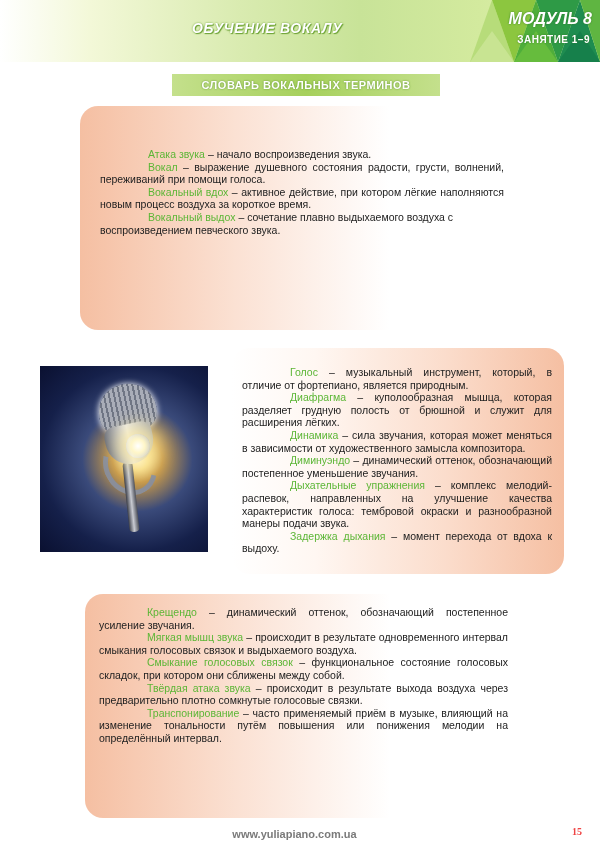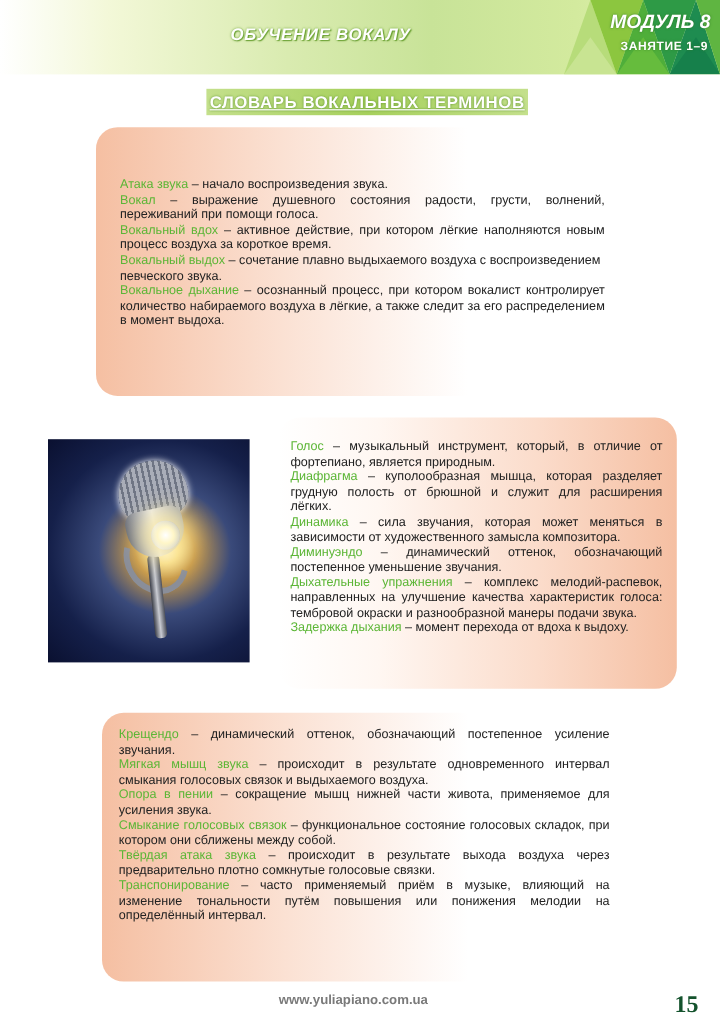--- a/index.html
+++ b/index.html
@@ -25,33 +25,33 @@
   }
   .lesson-label {
     position: absolute; right: 10px; top: 34px; z-index: 2;
     font-weight: bold; font-size: 10px; color: #ffffff; letter-spacing: 0.5px;
     text-shadow: 0 0 2px #2f7a25;
   }
 
   .section-title {
     position: absolute; left: 172px; top: 74px; width: 268px; height: 22px;
     background: linear-gradient(90deg, #c4e08c, #a6d05c, #c4e08c);
-    color: #ffffff; font-weight: bold; font-size: 14px; letter-spacing: 0.5px;
-    text-align: center; line-height: 22px; text-shadow: 0 0 2px #5a8f2a; text-decoration: underline;
+    color: #ffffff; font-weight: bold; font-size: 11px; letter-spacing: 0.5px;
+    text-align: center; line-height: 22px; text-shadow: 0 0 2px #5a8f2a;
   }
 
   .card {
     position: absolute; border-radius: 18px;
     background: linear-gradient(90deg, #f5bfa2 0%, #fbe1d3 35%, #ffffff 70%, #ffffff 100%);
     font-size: 10.5px; line-height: 12.6px; color: #222; text-align: justify;
   }
   .card-2 {
     background: linear-gradient(90deg, #ffffff 0%, #fff7f2 25%, #fbdccb 65%, #f5bfa2 100%);
   }
-  .term { color: #5cb636; }
+  .term { color: #5cb636; margin-left: 48px; }
   .entry { display: block; }
 
   .card-1 { left: 80px; top: 106px; width: 442px; height: 224px; padding: 42px 18px 0 20px; }
   .card-2 { left: 232px; top: 348px; width: 332px; height: 226px; padding: 18px 12px 0 10px; }
   .card-3 { left: 85px; top: 594px; width: 436px; height: 224px; padding: 12px 13px 0 14px; }
 
   .photo {
     position: absolute; left: 40px; top: 366px; width: 168px; height: 186px;
     background: radial-gradient(ellipse at 58% 50%, #fffbe8 0%, #f6dc8a 8%, #c89a4a 18%, #3a4a7a 40%, #15204a 70%, #0a1030 100%);
     overflow: hidden;
@@ -84,21 +84,21 @@
     border: 5px solid #8a8e99; border-top-color: transparent; border-right-color: transparent;
     border-radius: 50%; transform: rotate(-30deg);
   }
 
   .footer-url {
     position: absolute; left: 0; width: 589px; top: 828px; text-align: center;
     font-weight: bold; font-size: 11px; color: #7a7a7a;
   }
   .page-number {
     position: absolute; right: 18px; top: 826px;
-    font-family: "Liberation Serif", serif; font-weight: bold; font-size: 20px; color: #14532d;
+    font-family: "Liberation Serif", serif; font-weight: bold; font-size: 10px; color: #ef4444;
   }
 </style>
 </head>
 <body>
 
 <div class="header">
   <div class="header-title">ОБУЧЕНИЕ ВОКАЛУ</div>
   <div class="module-box">
     <svg width="130" height="62" style="position:absolute;left:0;top:0">
       <polygon points="0,62 22,0 44,62" fill="#b7dc7a"></polygon>
@@ -116,21 +116,20 @@
   </div>
 </div>
 
 <div class="section-title">СЛОВАРЬ ВОКАЛЬНЫХ ТЕРМИНОВ</div>
 
 <div class="card card-1">
   <span class="entry"><span class="term">Атака звука</span><span> – начало воспроизведения звука.</span></span>
   <span class="entry"><span class="term">Вокал</span><span> – выражение душевного состояния радости, грусти, волнений, переживаний при помощи голоса.</span></span>
   <span class="entry"><span class="term">Вокальный вдох</span><span> – активное действие, при котором лёгкие наполняются новым процесс воздуха за короткое время.</span></span>
   <span class="entry" style="text-align:left"><span class="term">Вокальный выдох</span><span> – сочетание плавно выдыхаемого воздуха с воспроизведением певческого звука.</span></span>
-  <span class="entry"><span class="term">Вокальное дыхание</span><span> – осознанный процесс, при котором вокалист контролирует количество набираемого воздуха в лёгкие, а также следит за его распределением в момент выдоха.</span></span>
 </div>
 
 <div class="photo">
   <div class="mic-arc"></div>
   <div class="mic-stand"></div>
   <div class="mic-head"></div>
   <div class="mic-body"></div>
   <div class="mic-flare"></div>
 </div>
 
@@ -139,20 +138,19 @@
   <span class="entry"><span class="term">Диафрагма</span><span> – куполообразная мышца, которая разделяет грудную полость от брюшной и служит для расширения лёгких.</span></span>
   <span class="entry"><span class="term">Динамика</span><span> – сила звучания, которая может меняться в зависимости от художественного замысла композитора.</span></span>
   <span class="entry"><span class="term">Диминуэндо</span><span> – динамический оттенок, обозначающий постепенное уменьшение звучания.</span></span>
   <span class="entry"><span class="term">Дыхательные упражнения</span><span> – комплекс мелодий-распевок, направленных на улучшение качества характеристик голоса: тембровой окраски и разнообразной манеры подачи звука.</span></span>
   <span class="entry"><span class="term">Задержка дыхания</span><span> – момент перехода от вдоха к выдоху.</span></span>
 </div>
 
 <div class="card card-3">
   <span class="entry"><span class="term">Крещендо</span><span> – динамический оттенок, обозначающий постепенное усиление звучания.</span></span>
   <span class="entry"><span class="term">Мягкая мышц звука</span><span> – происходит в результате одновременного интервал смыкания голосовых связок и выдыхаемого воздуха.</span></span>
-  <span class="entry"><span class="term">Опора в пении</span><span> – сокращение мышц нижней части живота, применяемое для усиления звука.</span></span>
   <span class="entry"><span class="term">Смыкание голосовых связок</span><span> – функциональное состояние голосовых складок, при котором они сближены между собой.</span></span>
   <span class="entry"><span class="term">Твёрдая атака звука</span><span> – происходит в результате выхода воздуха через предварительно плотно сомкнутые голосовые связки.</span></span>
   <span class="entry"><span class="term">Транспонирование</span><span> – часто применяемый приём в музыке, влияющий на изменение тональности путём повышения или понижения мелодии на определённый интервал.</span></span>
 </div>
 
 <div class="footer-url">www.yuliapiano.com.ua</div>
 <div class="page-number">15</div>
 
 </body></html>

